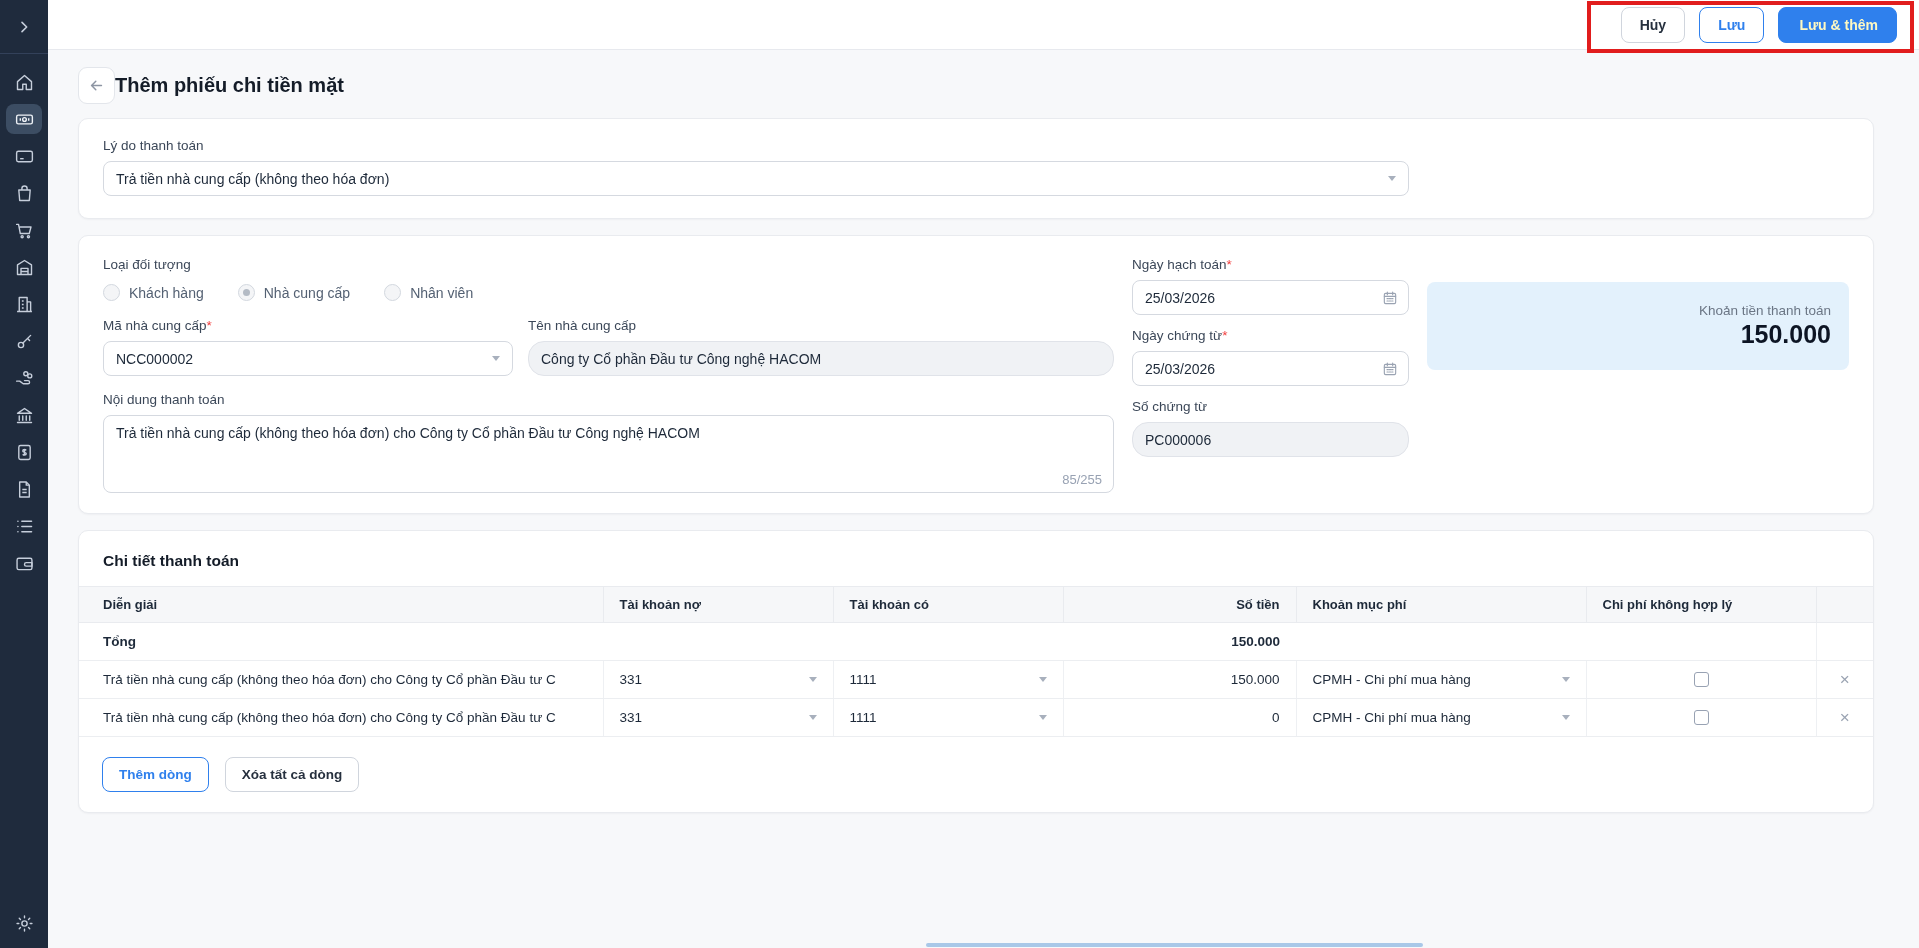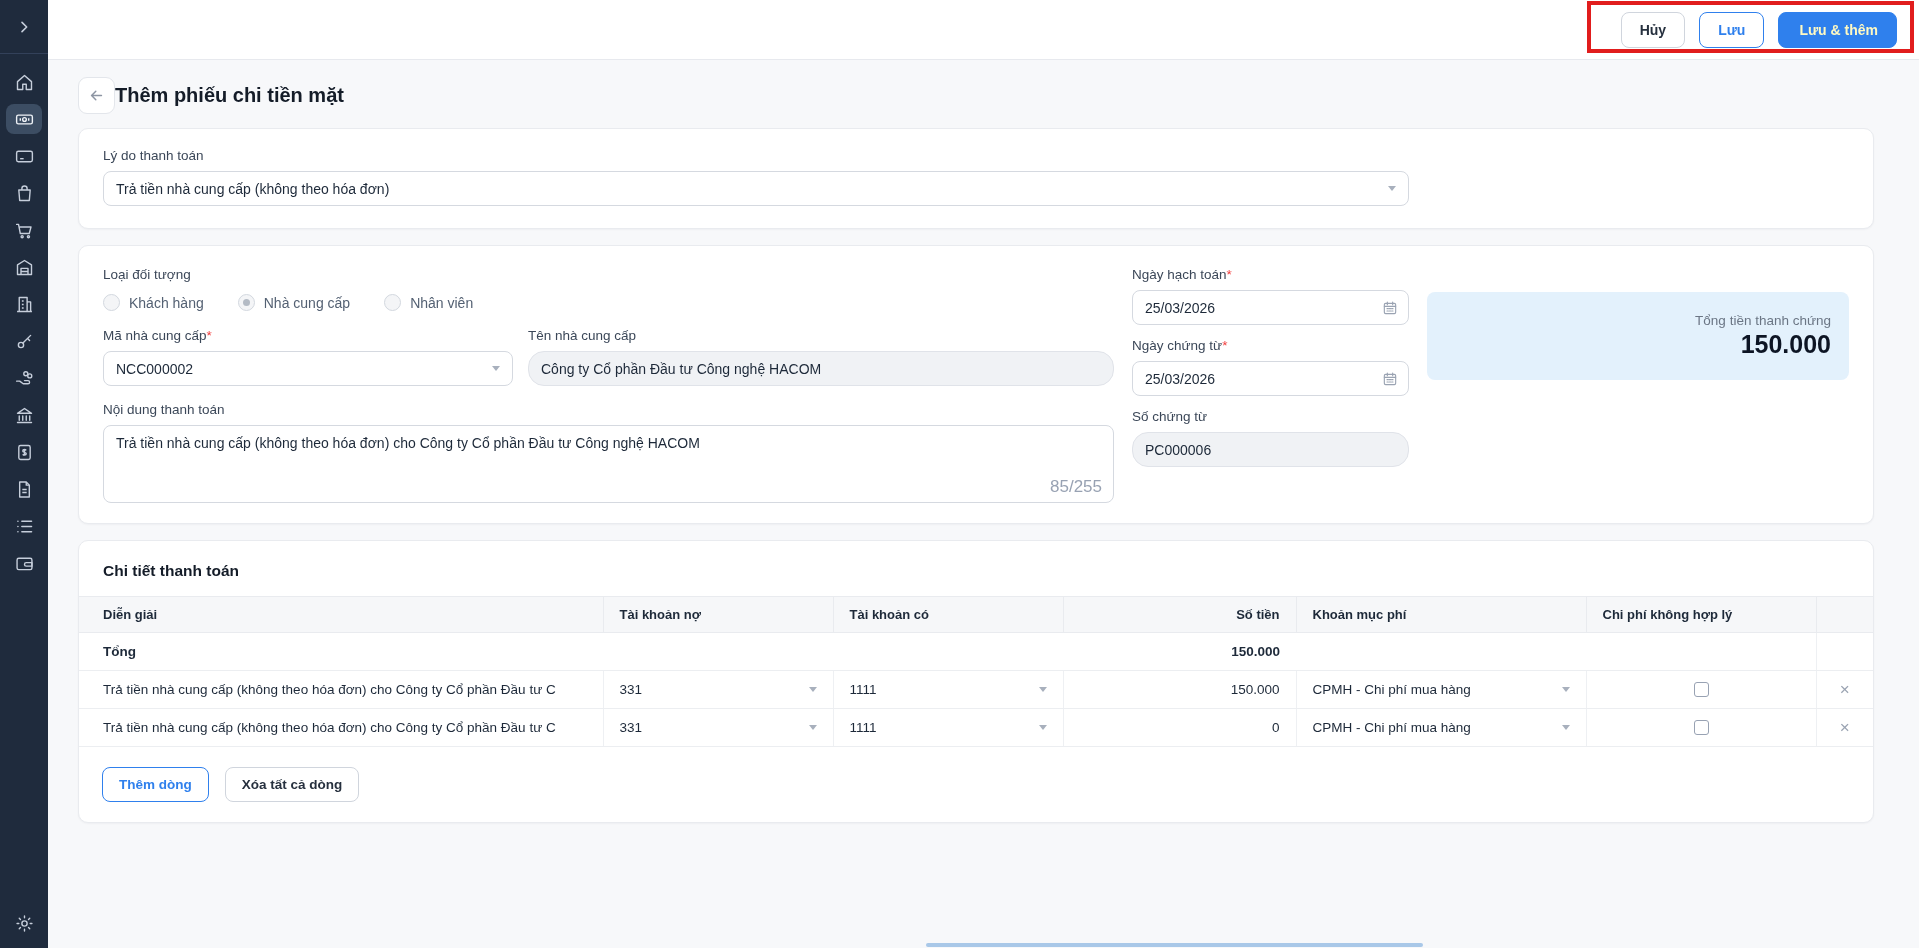--- a/index.html
+++ b/index.html
@@ -26,21 +26,21 @@
     width:36px; height:37px; display:flex; align-items:center; justify-content:center;
     cursor:pointer; border-radius:8px;
   }
   .sb-item svg { width:21px; height:21px; }
   .sb-item.active { background:var(--sidebar-active,#3c4d63); height:30px; margin:3px 0 4px; width:36px; color:#eef2f7; }
   .sb-bottom { padding-bottom:14px; }
 
   
   .main { flex:1; display:flex; flex-direction:column; position:relative; }
   .topbar {
-    height:60px; background:#fff; border-bottom:1px solid #e7e9ee;
+    height:50px; background:#fff; border-bottom:1px solid #e7e9ee;
     display:flex; align-items:center; justify-content:flex-end; position:relative; flex-shrink:0;
   }
   .topbar-actions { display:flex; gap:14px; margin-right:22px; align-items:center; }
   .annotation-box {
     position:absolute; right:5px; top:1px; width:327px; height:52px;
     border:4px solid var(--annotation-red,#e11d1d); pointer-events:none; z-index:5;
   }
   .btn { height:36px; border-radius:8px; font-size:14px; font-weight:700;
     padding:0 18px; cursor:pointer; font-family:inherit; background:#fff; border:1px solid #d0d5dd; color:#26303e; }
   .btn-outline-blue { border:1px solid var(--accent,#2f80ed); color:var(--accent,#2f80ed); }
@@ -80,21 +80,21 @@
   .radio { display:flex; align-items:center; gap:9px; font-size:14px; color:#546173; cursor:default; }
   .radio-dot { width:17px; height:17px; border-radius:50%; border:1px solid #d3d8df; background:#f4f5f7;
     display:flex; align-items:center; justify-content:center; }
   .radio.checked .radio-dot::after { content:""; width:7px; height:7px; border-radius:50%; background:#b4bbc5; }
   .fields-row { display:flex; gap:15px; }
   .f-code { width:410px; }
   .f-name { flex:1; }
   .f-content { margin-top:16px; }
   .textarea { height:78px; border:1px solid #d5d9e0; border-radius:8px; background:#fff;
     padding:9px 12px; font-size:14px; color:#1d2939; position:relative; }
-  .char-count { position:absolute; right:11px; bottom:5px; font-size:17px; color:#98a2b3; }
+  .char-count { position:absolute; right:11px; bottom:5px; font-size:13px; color:#98a2b3; }
   .col-dates { width:277px; flex-shrink:0; }
   .col-dates .fgroup { margin-bottom:13px; }
   .col-total { flex:1; }
   .total-box { margin-top:25px; height:88px; background:var(--total-bg,#e3f1fc); border-radius:8px;
     padding:15px 18px; display:flex; flex-direction:column; align-items:flex-end; justify-content:center; }
   .total-label { font-size:13.5px; color:#6b7685; margin-bottom:2px; }
   .total-value { font-size:25px; font-weight:700; color:#0d1524; }
 
   
   .card-detail { margin-top:16px; padding:0 0 20px; }
@@ -334,21 +334,21 @@
           <div class="fgroup">
             <span class="field-label">Số chứng từ</span>
             <div class="input disabled">
               <span>PC000006</span>
             </div>
           </div>
         </div>
 
         <div class="col-total">
           <div class="total-box">
-            <span class="total-label">Tổng tiền thanh chứng</span>
+            <span class="total-label">Khoản tiền thanh toán</span>
             <span class="total-value">150.000</span>
           </div>
         </div>
       </section>
 
       <section class="card card-detail">
         <div class="detail-title">Chi tiết thanh toán</div>
         <table>
           <colgroup>
             <col style="width:524px">

